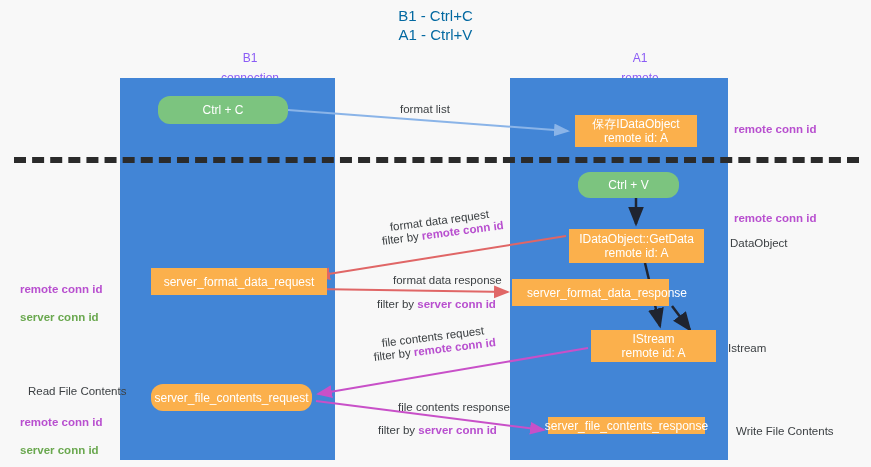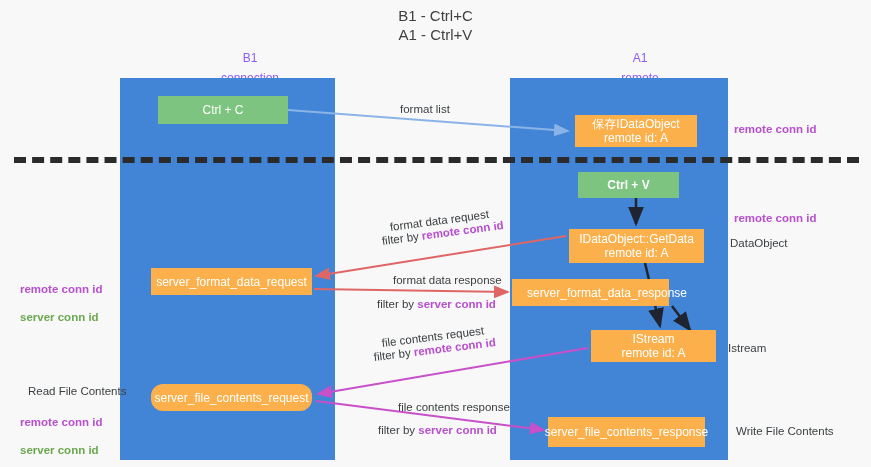--- a/index.html
+++ b/index.html
@@ -24,21 +24,21 @@
   }
   .abs { position: absolute; }
 
   
   #title {
     left: 0; top: 6px;
     width: 871px;
     text-align: center;
     font-size: 15px;
     line-height: 19px;
-    color: #404040;
+    color: #0369a1;
     white-space: pre-line;
   }
 
   
   .col-head {
     font-size: 12px;
     line-height: 20px;
     text-align: center;
     color: #8b5cf6;
     white-space: pre-line;
@@ -71,32 +71,32 @@
     font-size: 12px;
     line-height: 14px;
     display: flex;
     flex-direction: column;
     align-items: center;
     justify-content: center;
     text-align: center;
     white-space: pre-line;
     padding: 2px 4px;
   }
-  .node.green  { background: #7cc47f; }
+  .node.green  { background: #7cc47f; border-radius: 12px; }
   .node.orange { background: #fbb04c; }
 
   #n-ctrlc  { left: 158px; top: 96px;  width: 130px; height: 28px; }
   #n-save   { left: 575px; top: 115px; width: 122px; height: 32px; }
-  #n-ctrlv  { left: 578px; top: 172px; width: 101px; height: 26px; font-weight: bold; }
+  #n-ctrlv  { left: 578px; top: 172px; width: 101px; height: 26px; }
   #n-getdata{ left: 569px; top: 229px; width: 135px; height: 34px; }
-  #n-sfdreq { left: 151px; top: 268px; width: 161px; height: 27px; }
+  #n-sfdreq { left: 151px; top: 268px; width: 176px; height: 27px; }
   #n-sfdres { left: 512px; top: 279px; width: 157px; height: 27px; padding-left: 37px; }
   #n-istream{ left: 591px; top: 330px; width: 125px; height: 32px; }
   #n-sfcreq { left: 151px; top: 384px; width: 161px; height: 27px; border-radius: 12px; }
-  #n-sfcres { left: 548px; top: 417px; width: 157px; height: 30px; }
+  #n-sfcres { left: 548px; top: 417px; width: 157px; height: 17px; }
 
   
   .side {
     font-size: 11.5px;
     line-height: 14px;
     white-space: pre-line;
   }
   .side.purple { color: #b84fcf; font-weight: bold; }
   .side.plain  { color: #3c4043; text-align: center; }
   .side.stack  { font-weight: bold; }

